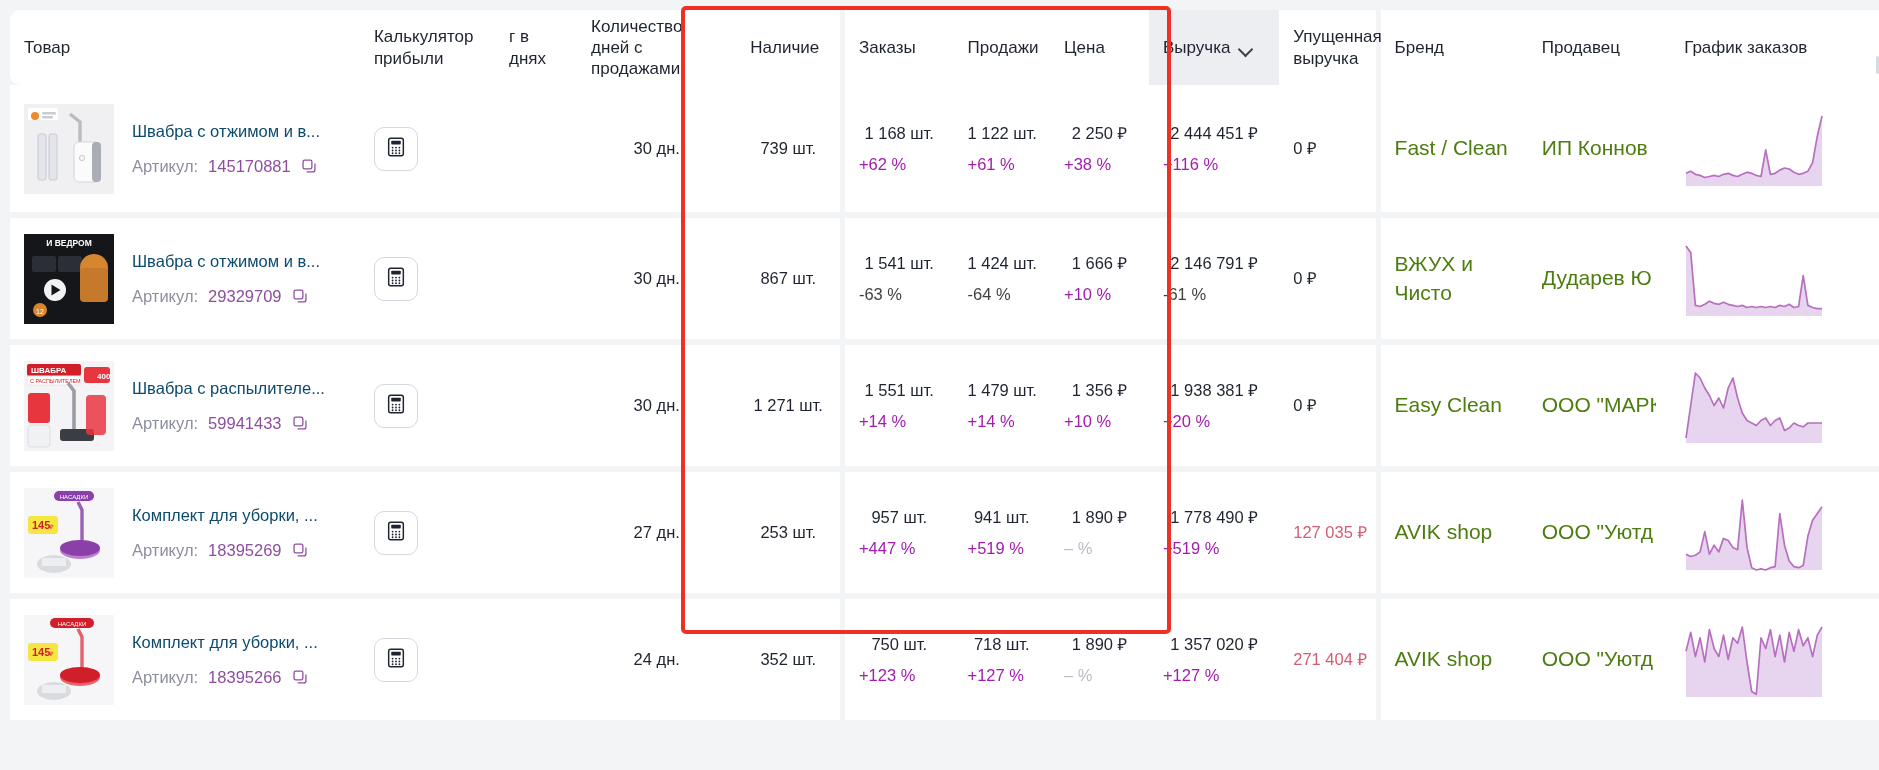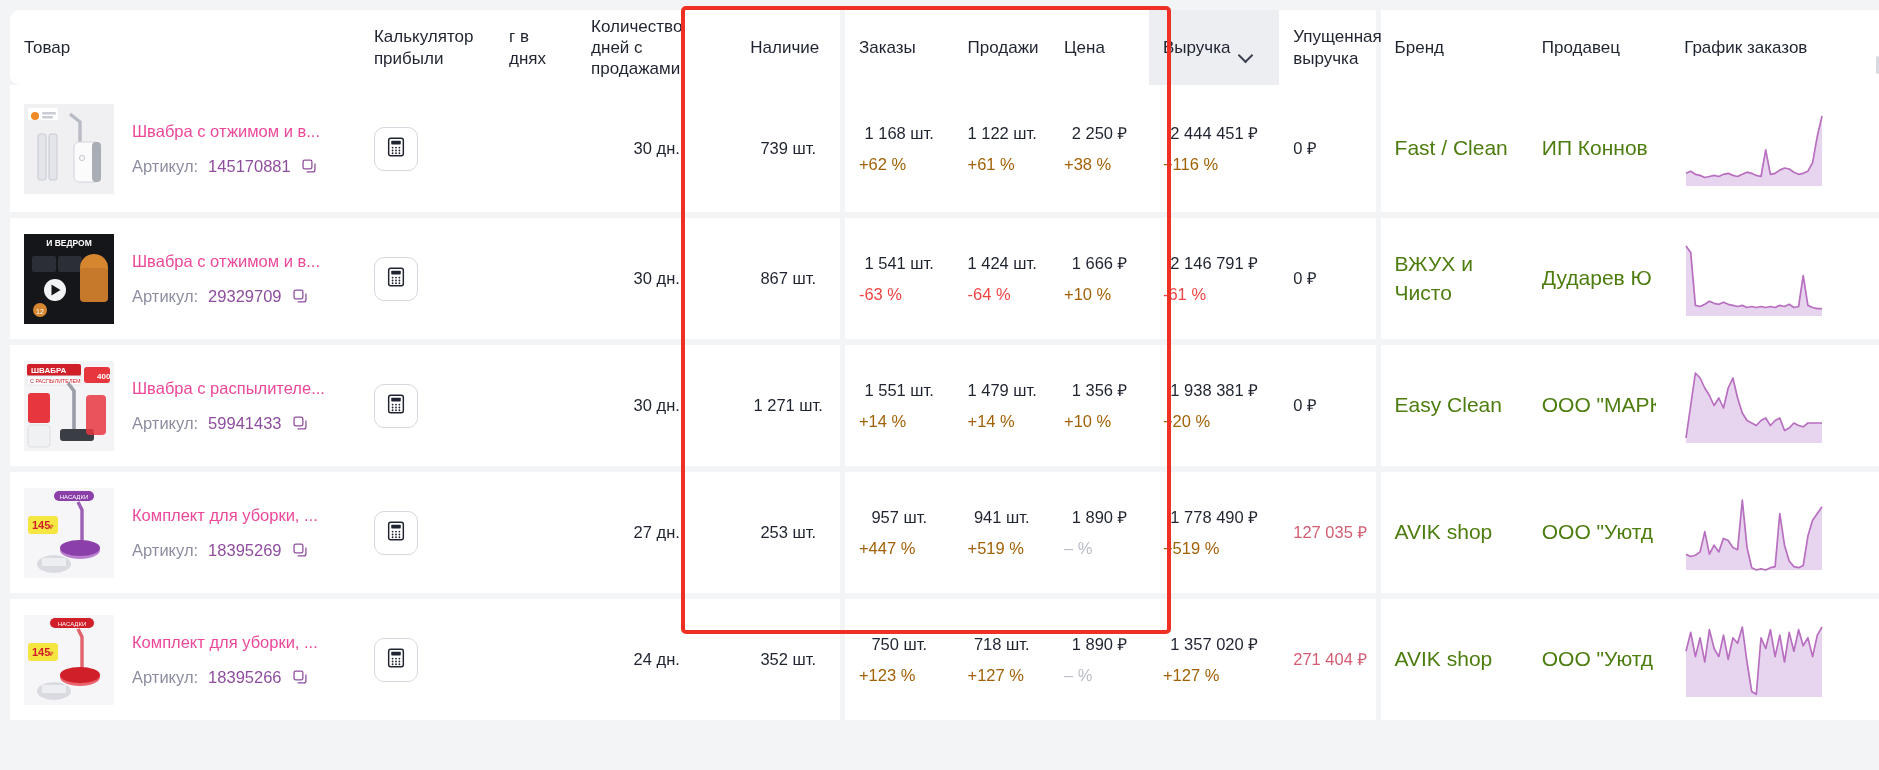--- a/index.html
+++ b/index.html
@@ -40,21 +40,21 @@
     color: #1f2430;
     line-height: 1.25;
     text-align: left;
     white-space: normal;
   }
   .th.first { border-top-left-radius: 10px; border-bottom-left-radius: 10px; }
   .th.num { text-align: left; }
   .th.sorted {
     background: #eceef2;
   }
-  .th-inner { display: flex; align-items: flex-end; gap: 10px; }
+  .th-inner { display: flex; align-items: center; gap: 10px; }
   .chev {
     width: 13px; height: 8px; flex: 0 0 auto;
     position: relative;
   }
   .chev::after {
     content: "";
     position: absolute;
     left: 0; top: 0;
     width: 9px; height: 9px;
     border-right: 2px solid #3c4250;
@@ -84,21 +84,21 @@
     border-radius: 0;
     flex: 0 0 auto;
     overflow: hidden;
     position: relative;
     background: #efeff1;
   }
   .thumb svg { display: block; width: 100%; height: 100%; }
   .prod-text { min-width: 0; }
   .prod-title {
     font-size: 16.5px;
-    color: #ec4899;
+    color: #0c4a6e;
     font-weight: 400;
     white-space: nowrap;
     overflow: hidden;
     margin-bottom: 13px;
   }
   .prod-sku {
     font-size: 16.5px;
     color: #8d8fa0;
     display: flex; align-items: center; gap: 10px;
     white-space: nowrap;
@@ -116,22 +116,22 @@
     cursor: pointer;
     padding: 0;
   }
   .calc-btn svg { width: 22px; height: 22px; }
 
   .cell-center { text-align: center; }
   .nowrap { white-space: nowrap; }
 
   .metric-main { font-size: 16.5px; color: #1f2430; white-space: nowrap; text-align: center; }
   .metric-delta { font-size: 16.5px; margin-top: 9px; white-space: nowrap; }
-  .up { color: #a16207; }
-  .down { color: #ef4444; }
+  .up { color: #a21caf; }
+  .down { color: #404040; }
   .flat { color: #b9bcc7; }
 
   .lost { font-size: 16.5px; white-space: nowrap; color: #1f2430; }
   .lost.warn { color: #d35d72; }
 
   .brand-link, .seller-link {
     color: #4d7c0f;
     font-size: 21px;
     text-decoration: none;
     cursor: pointer;

